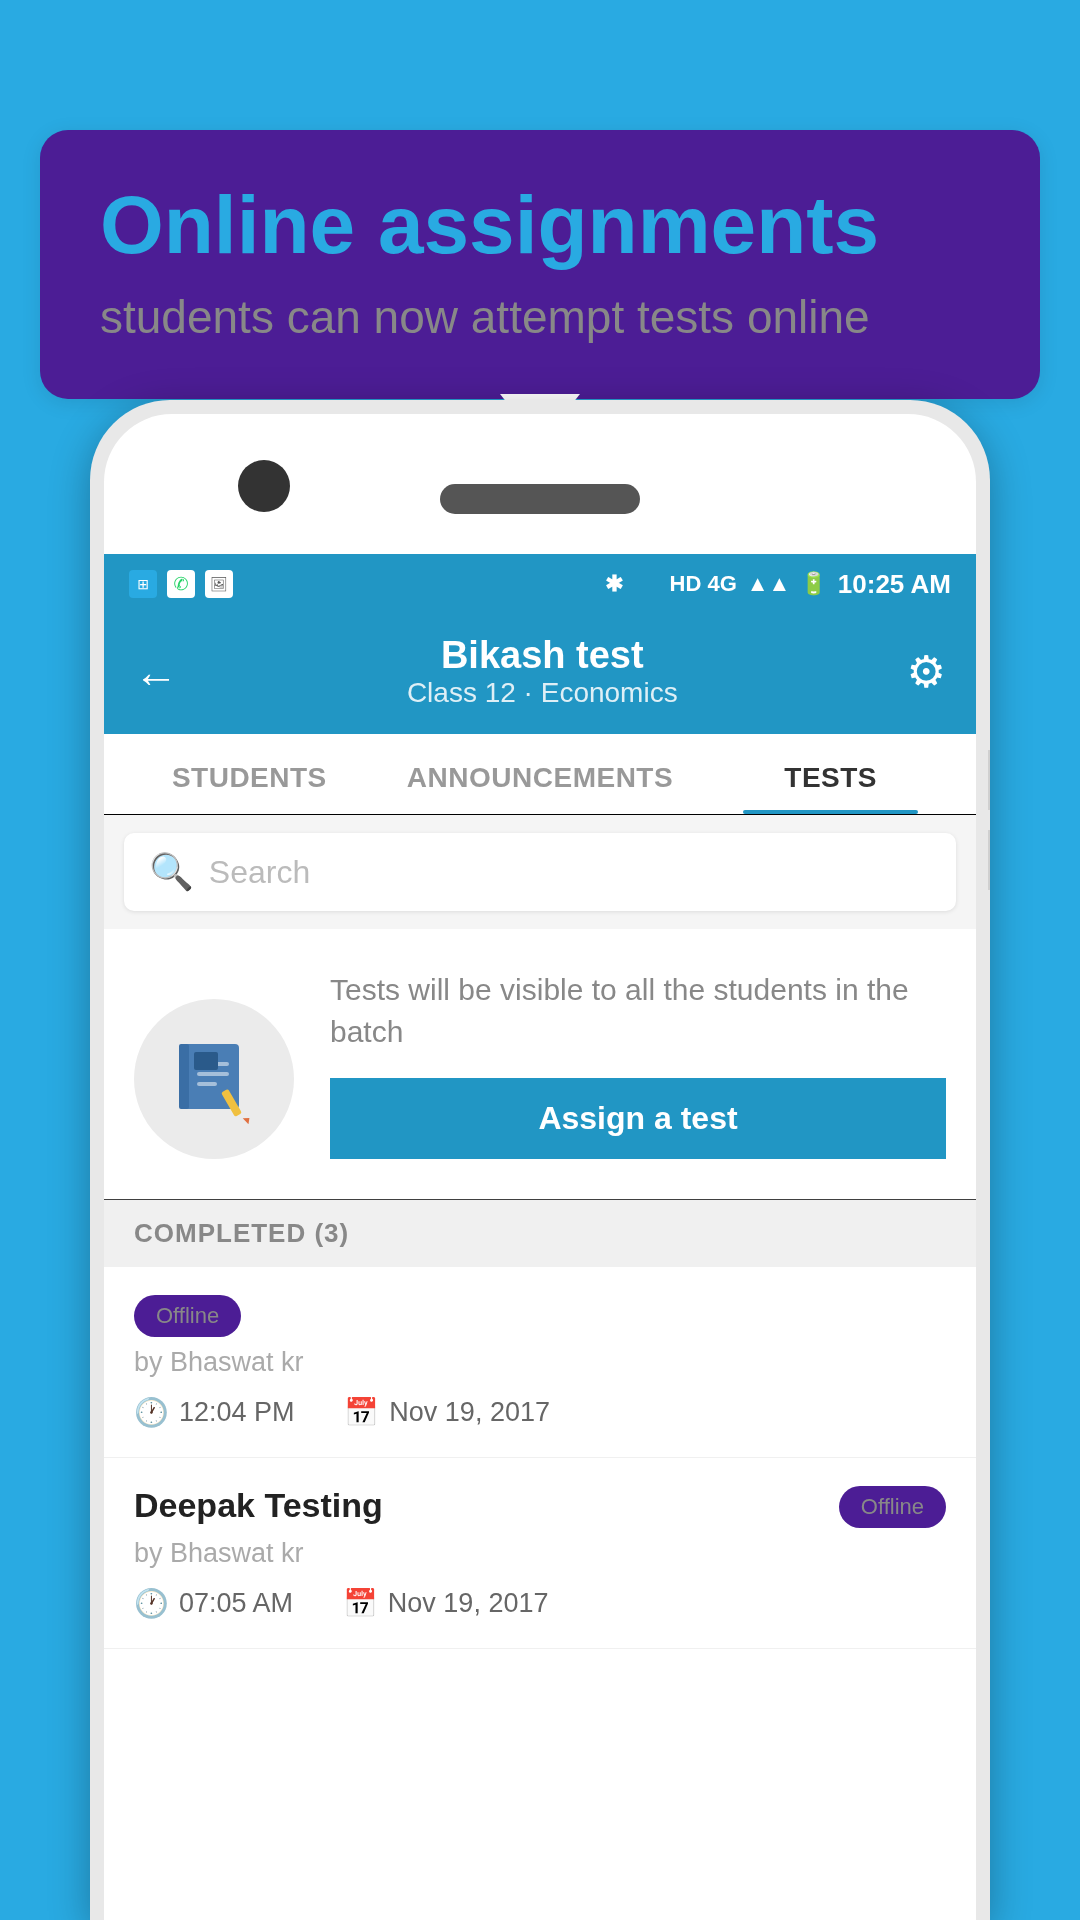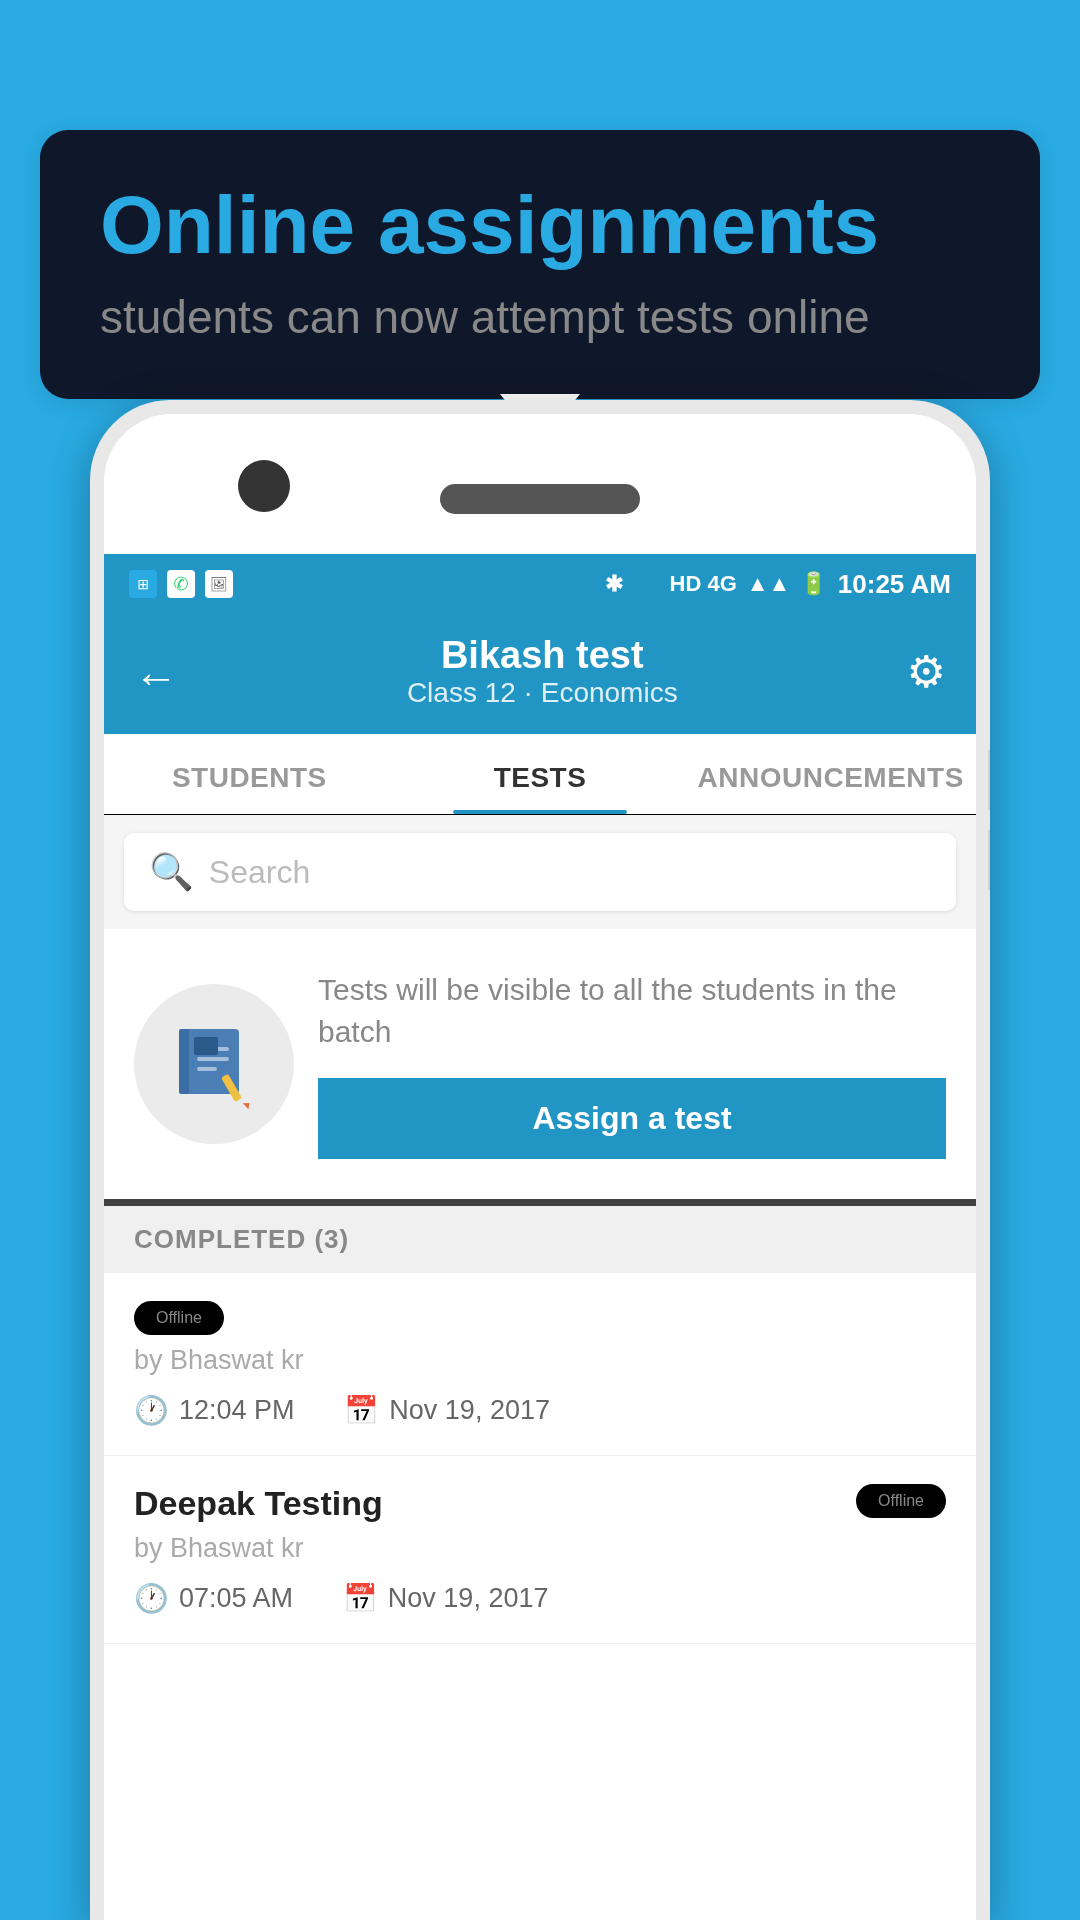--- a/index.html
+++ b/index.html
@@ -12,21 +12,21 @@
       overflow: hidden;
       position: relative;
     }
 
     
     .speech-bubble {
       position: absolute;
       top: 130px;
       left: 40px;
       right: 40px;
-      background: #0f172a;
+      background: #4c1d95;
       border-radius: 28px;
       padding: 50px 60px 55px 60px;
       box-shadow: 0 4px 20px rgba(0,0,0,0.1);
     }
 
     .speech-bubble::after {
       content: '';
       position: absolute;
       bottom: -45px;
       left: 50%;
@@ -229,25 +229,25 @@
     }
 
     .search-text {
       font-size: 32px;
       color: #bbb;
     }
 
     
     .assign-section {
       display: flex;
-      align-items: center;
+      align-items: flex-end;
       padding: 40px 30px;
-      gap: 24px;
+      gap: 36px;
       background: white;
-      border-bottom: 7px solid #404040;
+      border-bottom: 1px solid #404040;
     }
 
     .notebook-icon {
       width: 160px;
       height: 160px;
       background: #ebebeb;
       border-radius: 50%;
       display: flex;
       align-items: center;
       justify-content: center;
@@ -301,25 +301,25 @@
       margin-bottom: 10px;
     }
 
     .test-name {
       font-size: 34px;
       font-weight: bold;
       color: #222;
     }
 
     .offline-badge {
-      background: #000000;
+      background: #4c1d95;
       color: #888;
       padding: 8px 22px;
       border-radius: 30px;
-      font-size: 16px;
+      font-size: 22px;
     }
 
     .test-author {
       font-size: 27px;
       color: #aaa;
       margin-bottom: 18px;
     }
 
     .test-meta {
       display: flex;
@@ -397,22 +397,22 @@
       <div class="back-arrow">←</div>
       <div class="header-center">
         <div class="header-title">Bikash test</div>
         <div class="header-subtitle">Class 12 · Economics</div>
       </div>
       <div class="gear-icon">⚙</div>
     </div>
 
     <div class="tabs">
       <div class="tab">STUDENTS</div>
+      <div class="tab">ANNOUNCEMENTS</div>
       <div class="tab active">TESTS</div>
-      <div class="tab">ANNOUNCEMENTS</div>
     </div>
 
     <div class="search-container">
       <div class="search-box">
         <span class="search-icon-svg">🔍</span>
         <span class="search-text">Search</span>
       </div>
     </div>
 
     <div class="assign-section">

